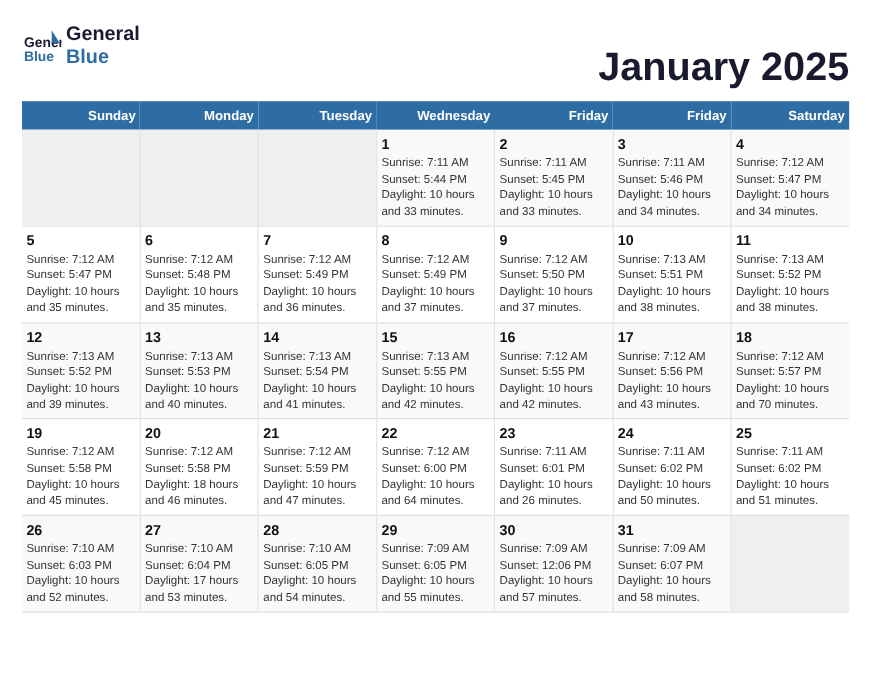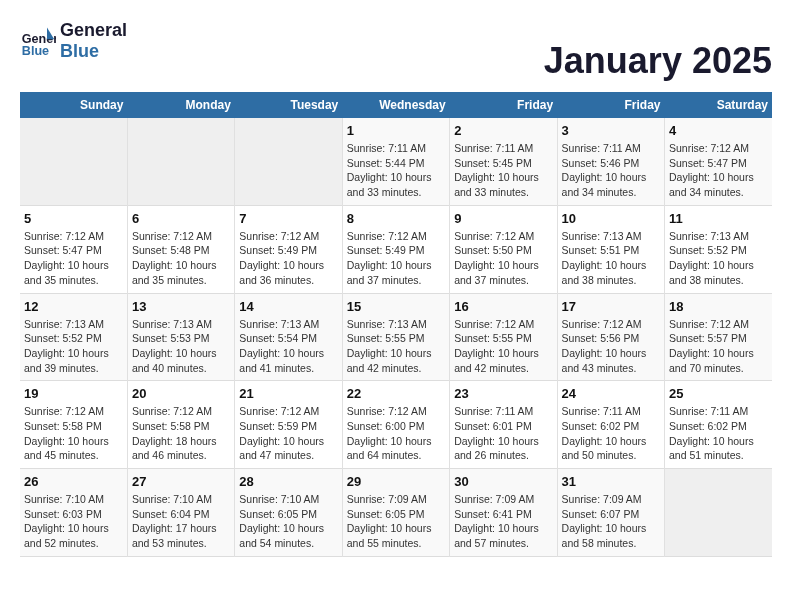--- a/index.html
+++ b/index.html
@@ -364,21 +364,21 @@
           <div class="day-info">
             <div>Sunrise: 7:09 AM</div>
             <div>Sunset: 6:05 PM</div>
             <div>Daylight: 10 hours and 55 minutes.</div>
           </div>
         </td>
         <td>
           <div class="day-number">30</div>
           <div class="day-info">
             <div>Sunrise: 7:09 AM</div>
-            <div>Sunset: 6:41 PM</div>
+            <div>Sunset: 12:06 PM</div>
             <div>Daylight: 10 hours and 57 minutes.</div>
           </div>
         </td>
         <td>
           <div class="day-number">31</div>
           <div class="day-info">
             <div>Sunrise: 7:09 AM</div>
             <div>Sunset: 6:07 PM</div>
             <div>Daylight: 10 hours and 58 minutes.</div>
           </div>

